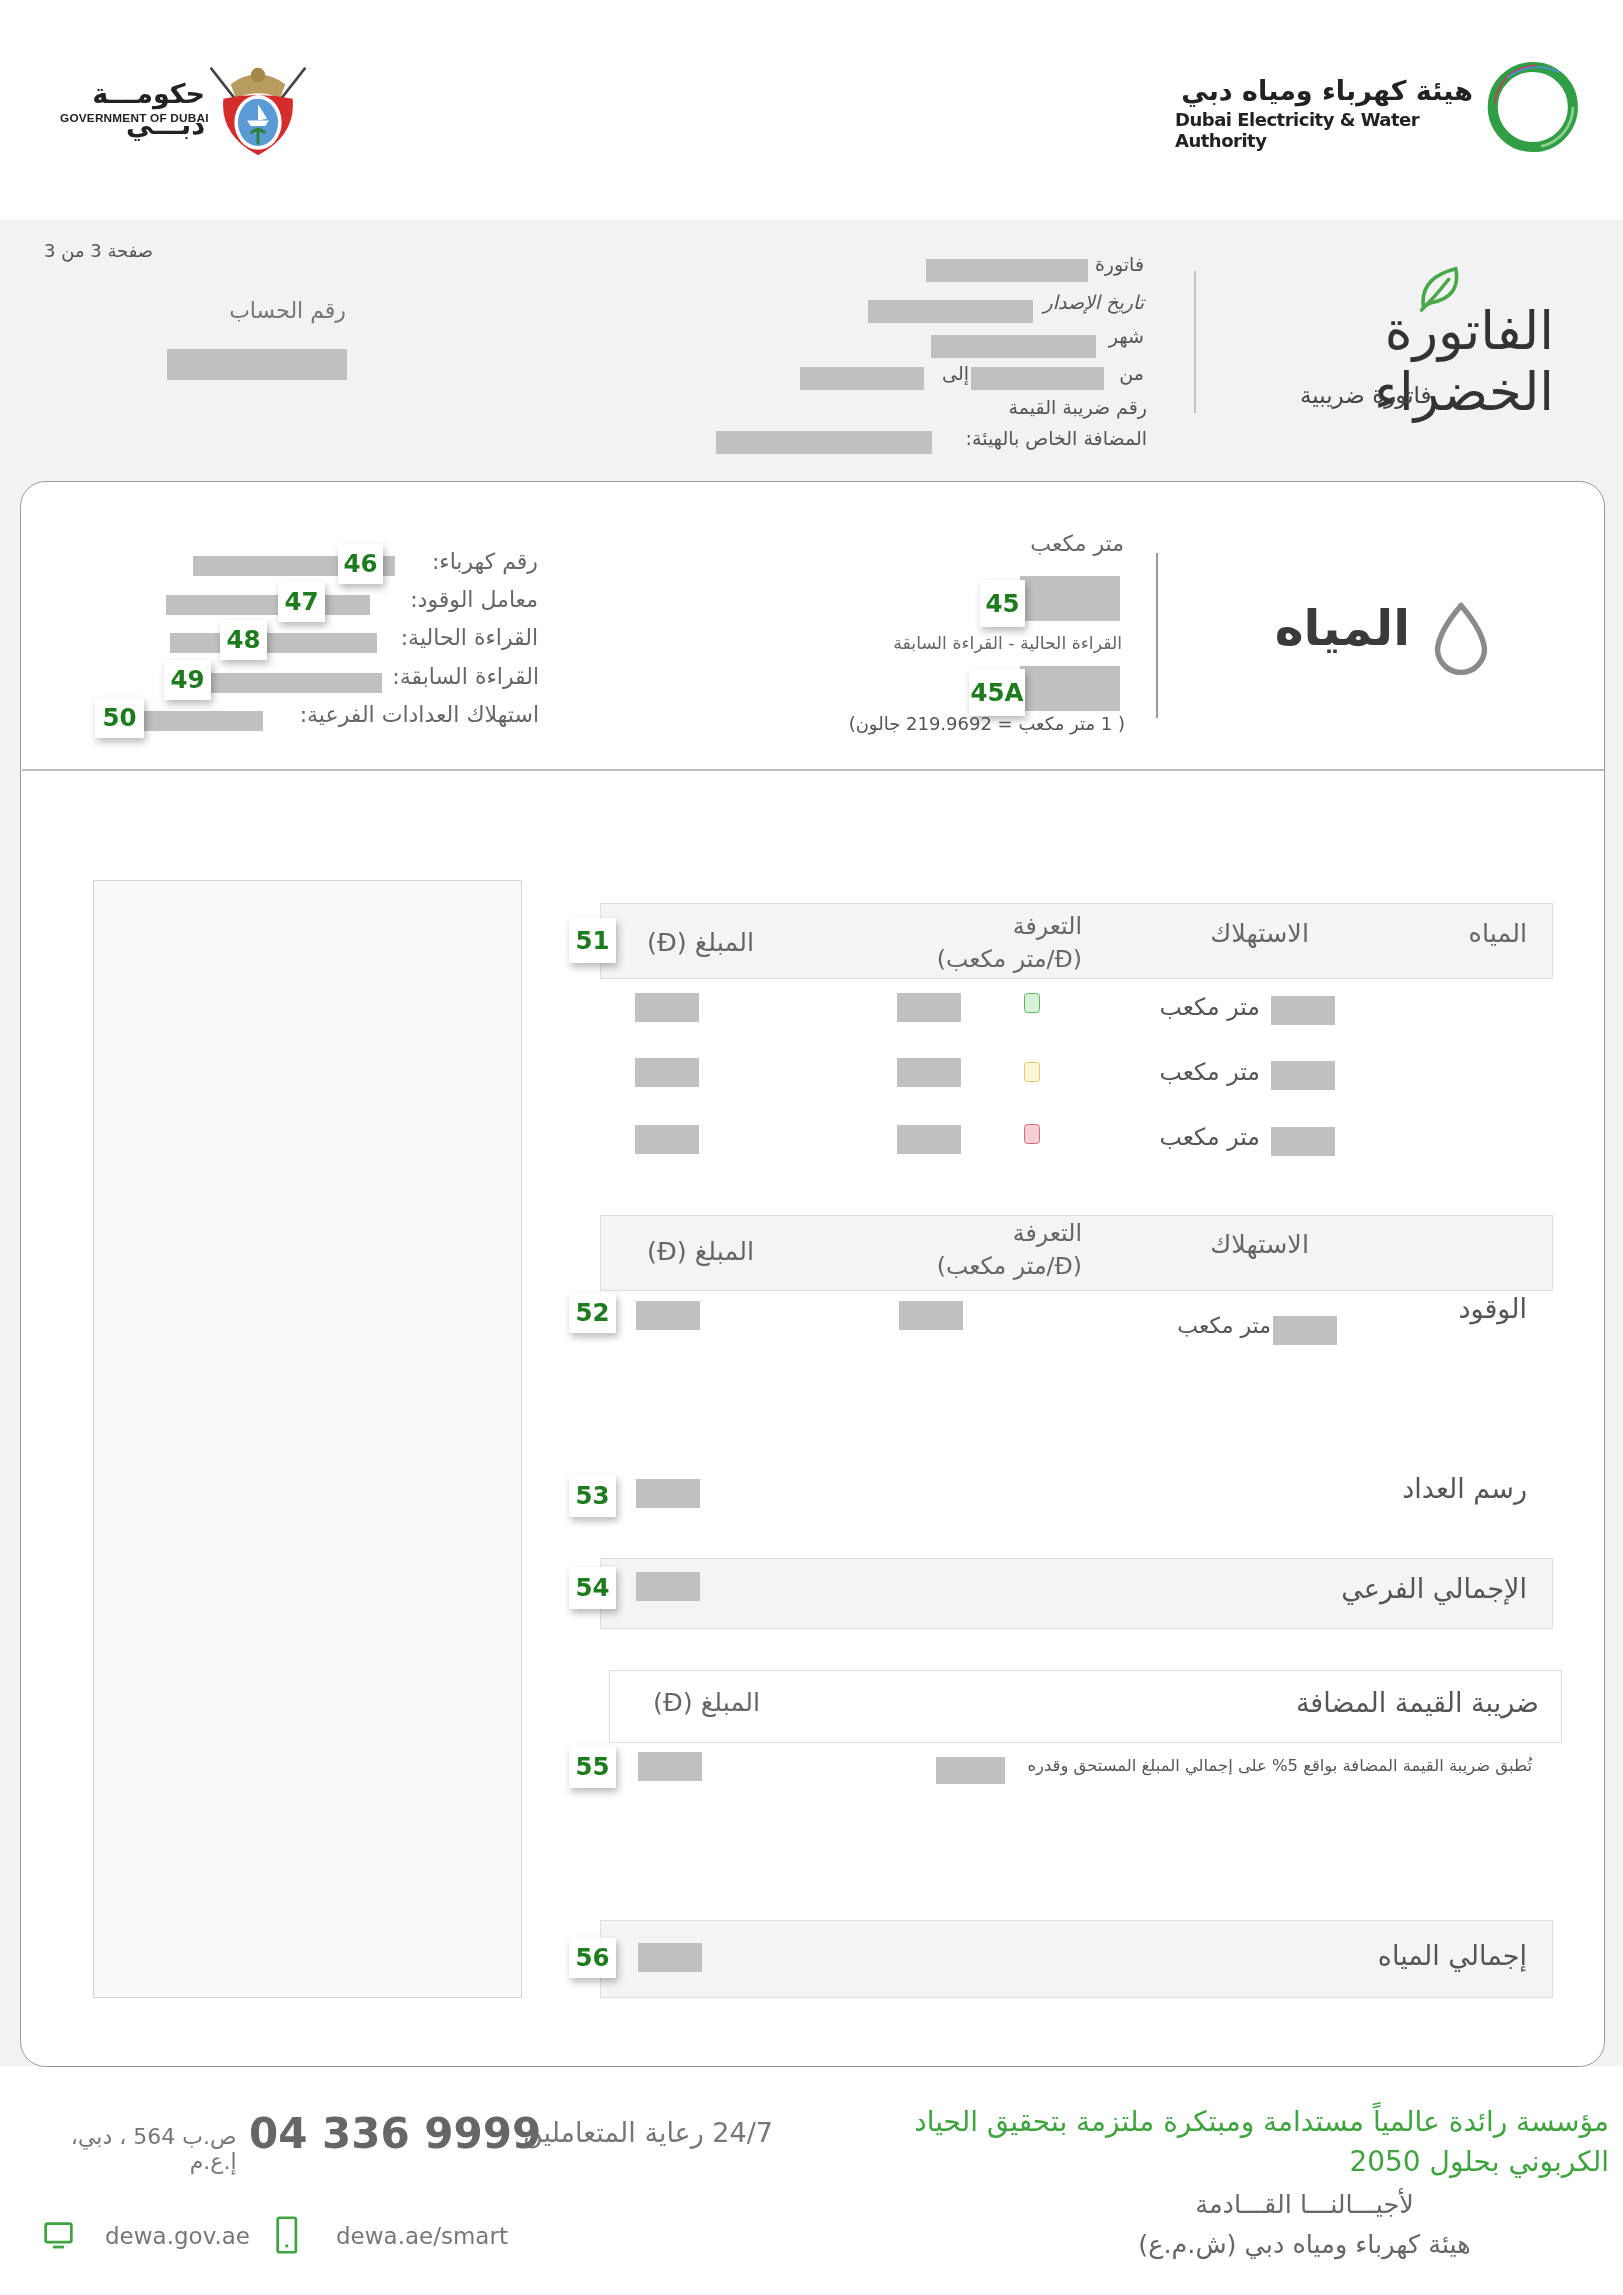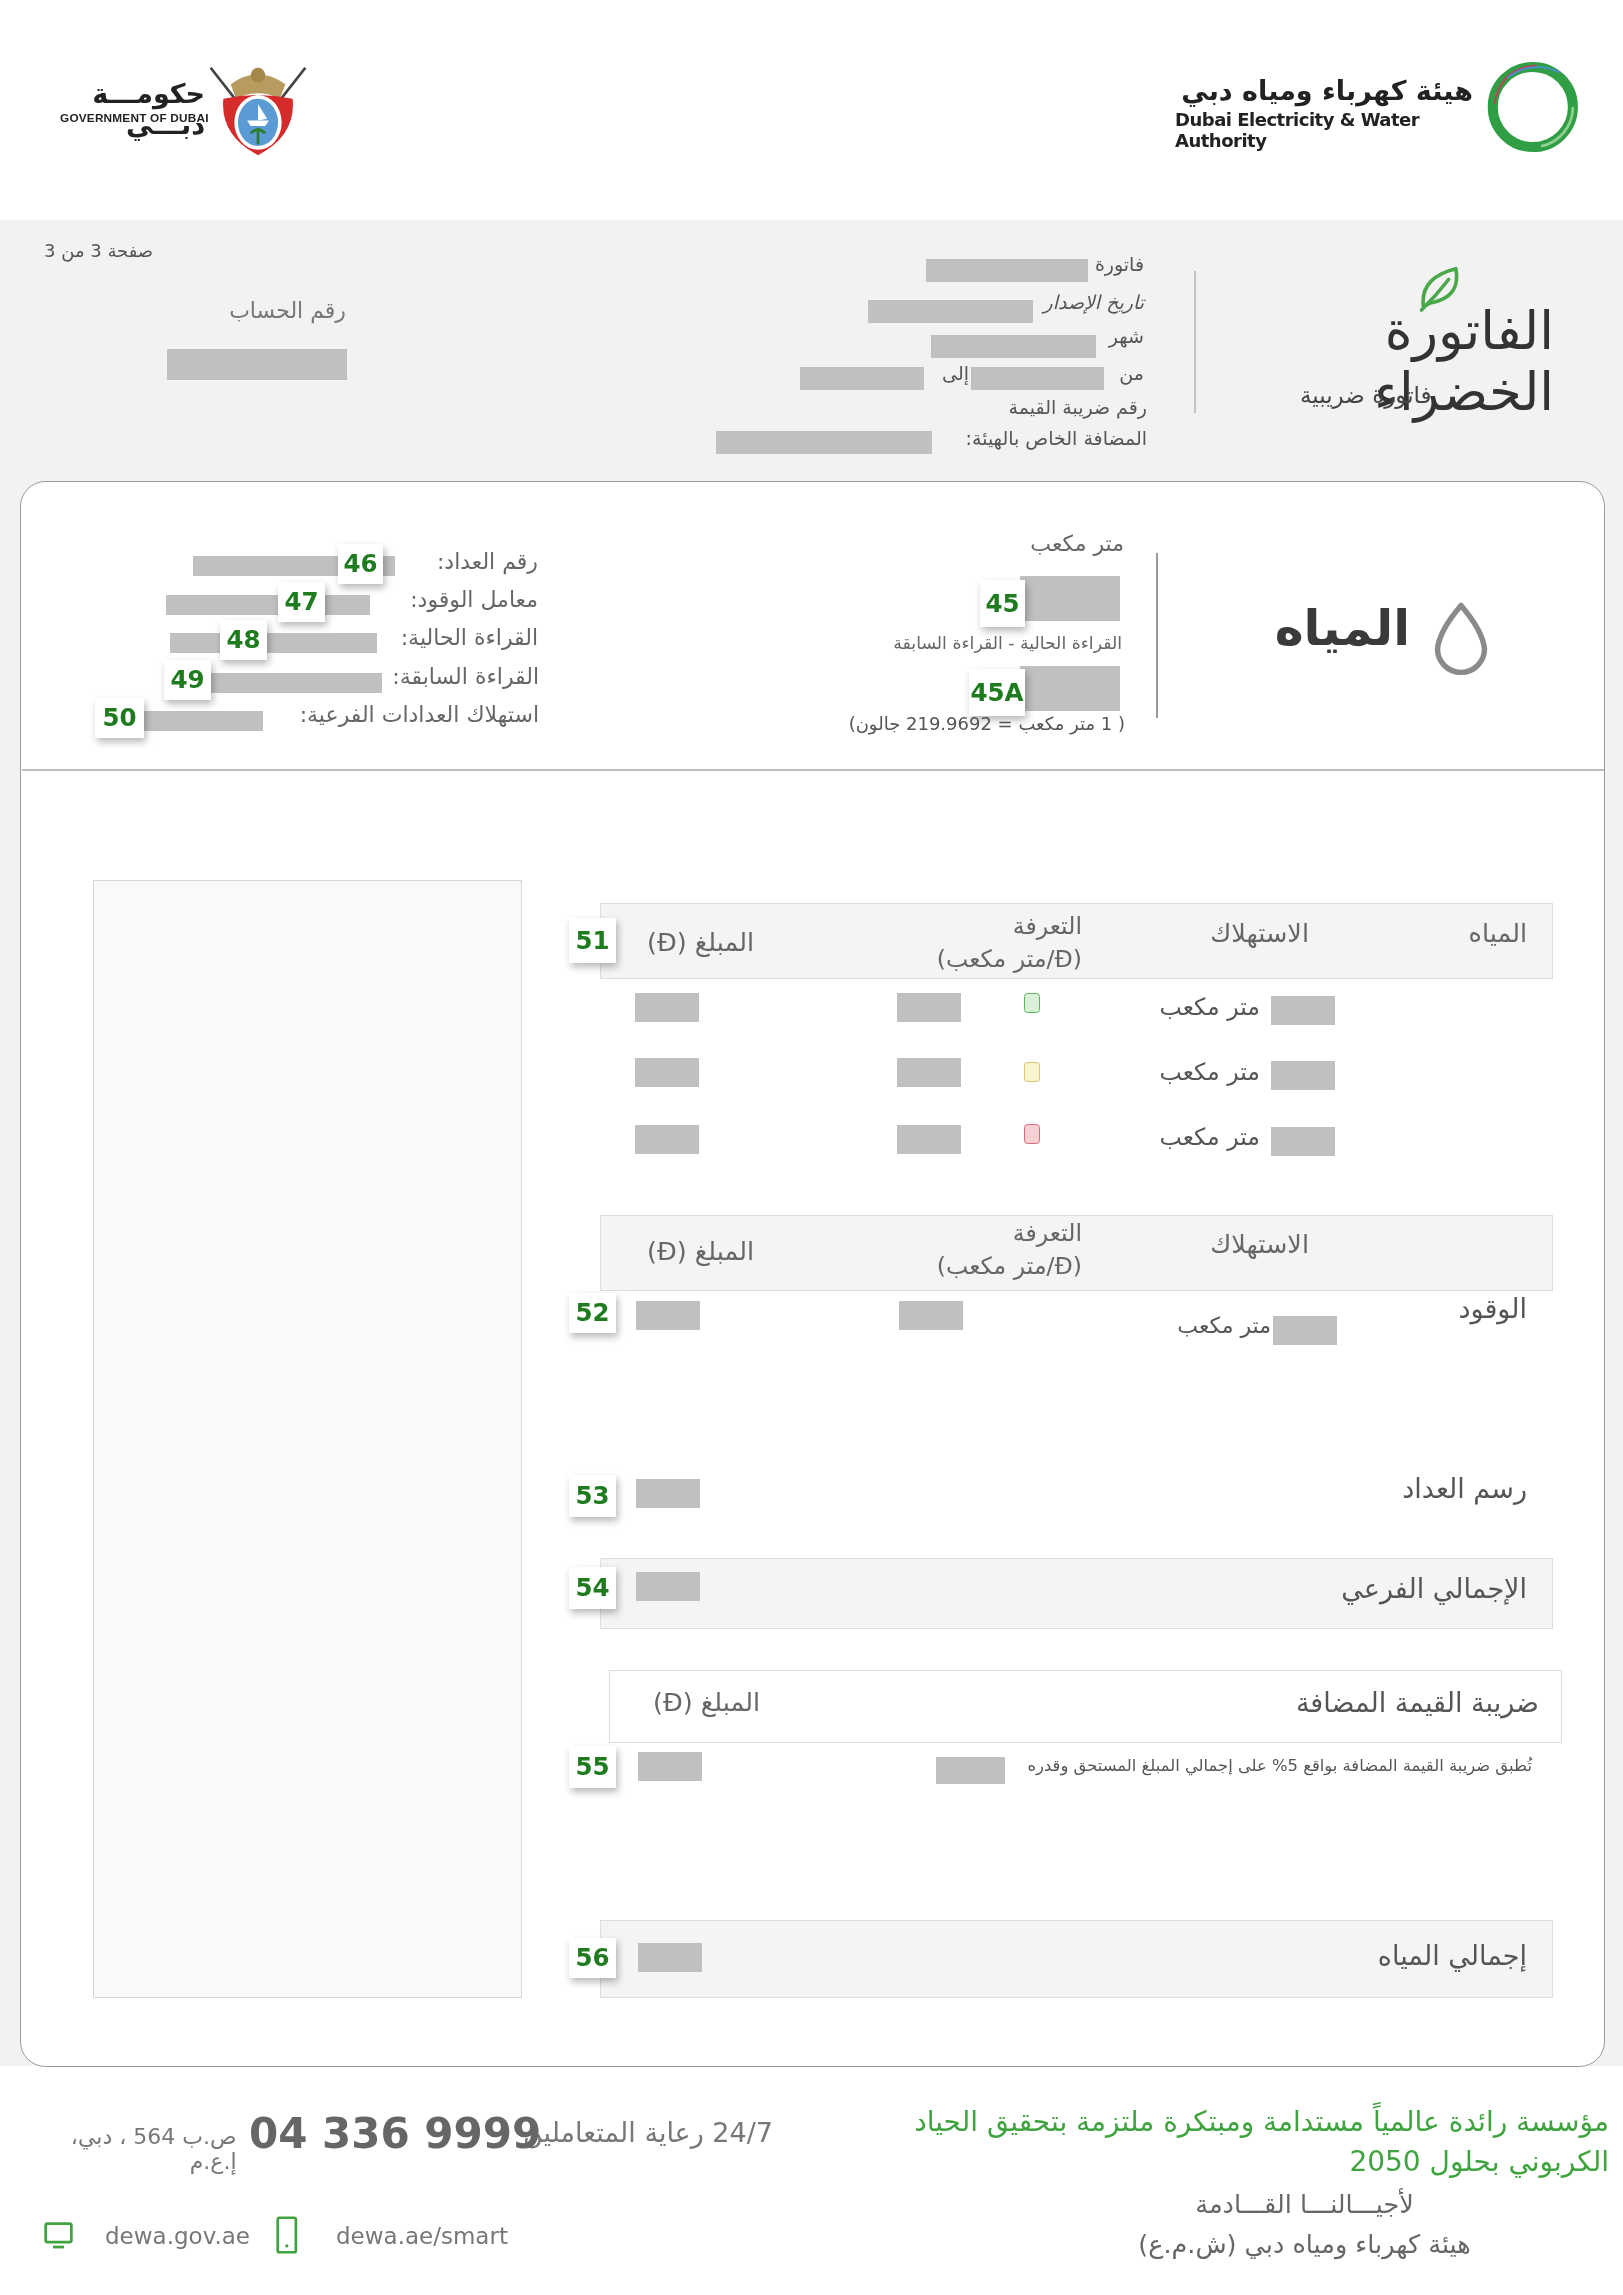--- a/index.html
+++ b/index.html
@@ -120,21 +120,21 @@
 <div class="vdiv" style="left:1156px;top:553px;height:165px;background:#9a9a9a;"></div>
 
 <div class="info-label" style="left:964px;top:531px;width:160px;">متر مكعب</div>
 <div class="redact" style="left:1020px;top:576px;width:100px;height:45px;"></div>
 <div class="badge" style="left:980px;top:580px;width:45px;">45</div>
 <div class="info-label" style="left:855px;top:633px;width:267px;font-size:17.3px;">القراءة الحالية - القراءة السابقة</div>
 <div class="redact" style="left:1020px;top:666px;width:100px;height:45px;"></div>
 <div class="badge" style="left:969px;top:669px;width:56px;">45A</div>
 <div class="info-label" style="left:818px;top:713px;width:307px;font-size:18px;color:#555;">( 1 متر مكعب = 219.9692 جالون)</div>
 
-<div class="info-label" style="left:400px;top:549px;width:138px;">رقم العداد:</div>
+<div class="info-label" style="left:400px;top:549px;width:138px;">رقم كهرباء:</div>
 <div class="redact" style="left:193px;top:556px;width:202px;height:20px;"></div>
 <div class="badge" style="left:338px;top:544px;width:45px;height:40px;line-height:40px;">46</div>
 
 <div class="info-label" style="left:382px;top:587px;width:156px;">معامل الوقود:</div>
 <div class="redact" style="left:166px;top:595px;width:204px;height:20px;"></div>
 <div class="badge" style="left:278px;top:582px;width:47px;height:40px;line-height:40px;">47</div>
 
 <div class="info-label" style="left:382px;top:625px;width:156px;">القراءة الحالية:</div>
 <div class="redact" style="left:170px;top:633px;width:207px;height:20px;"></div>
 <div class="badge" style="left:220px;top:620px;width:47px;height:40px;line-height:40px;">48</div>

